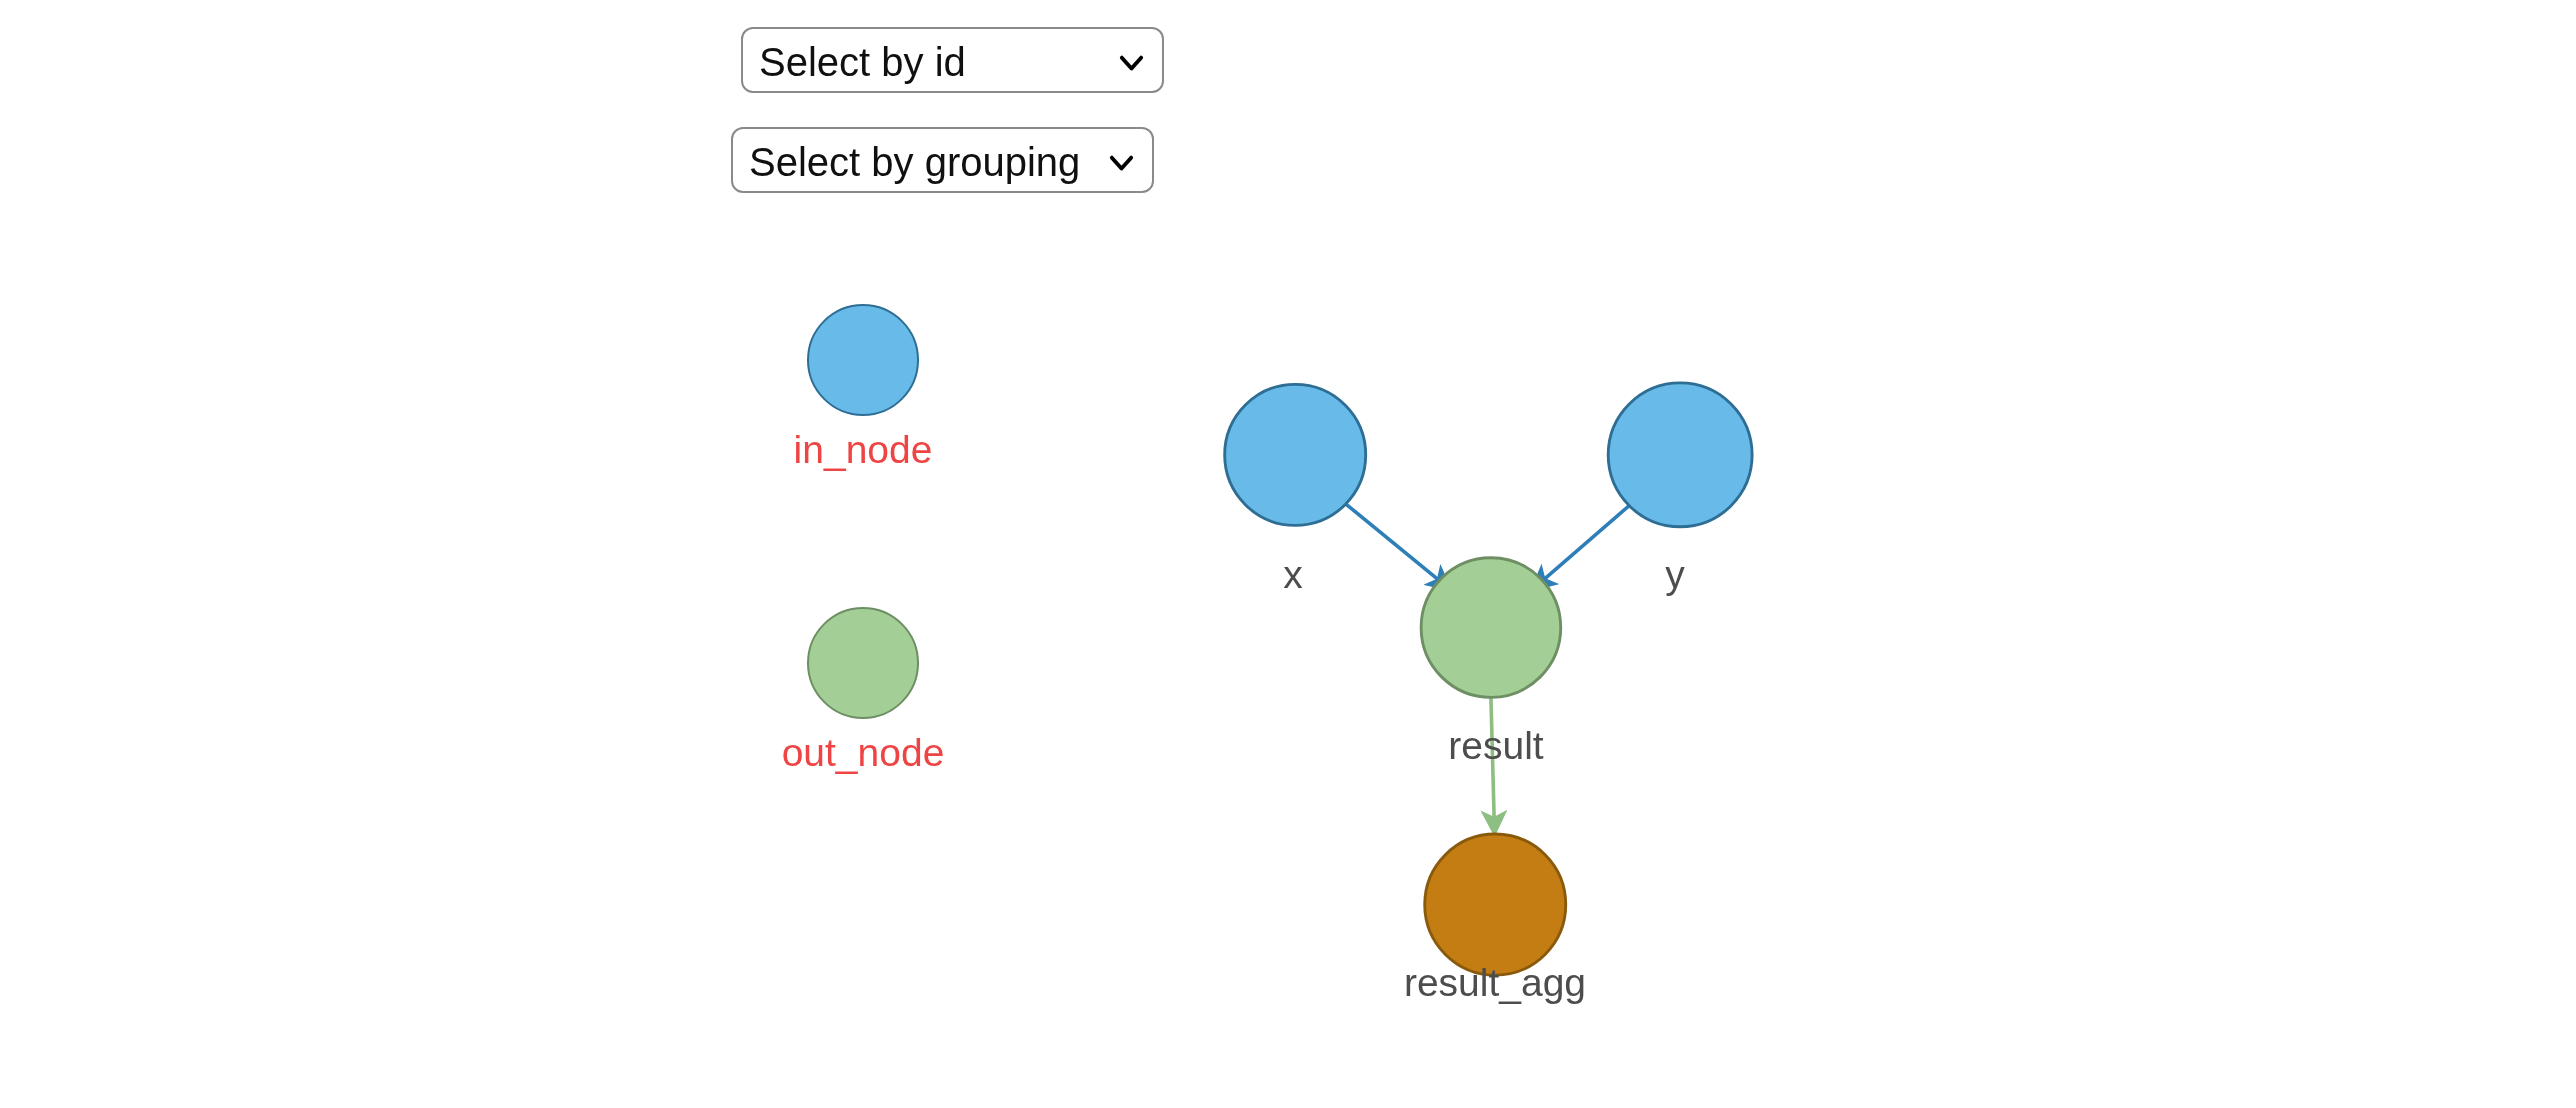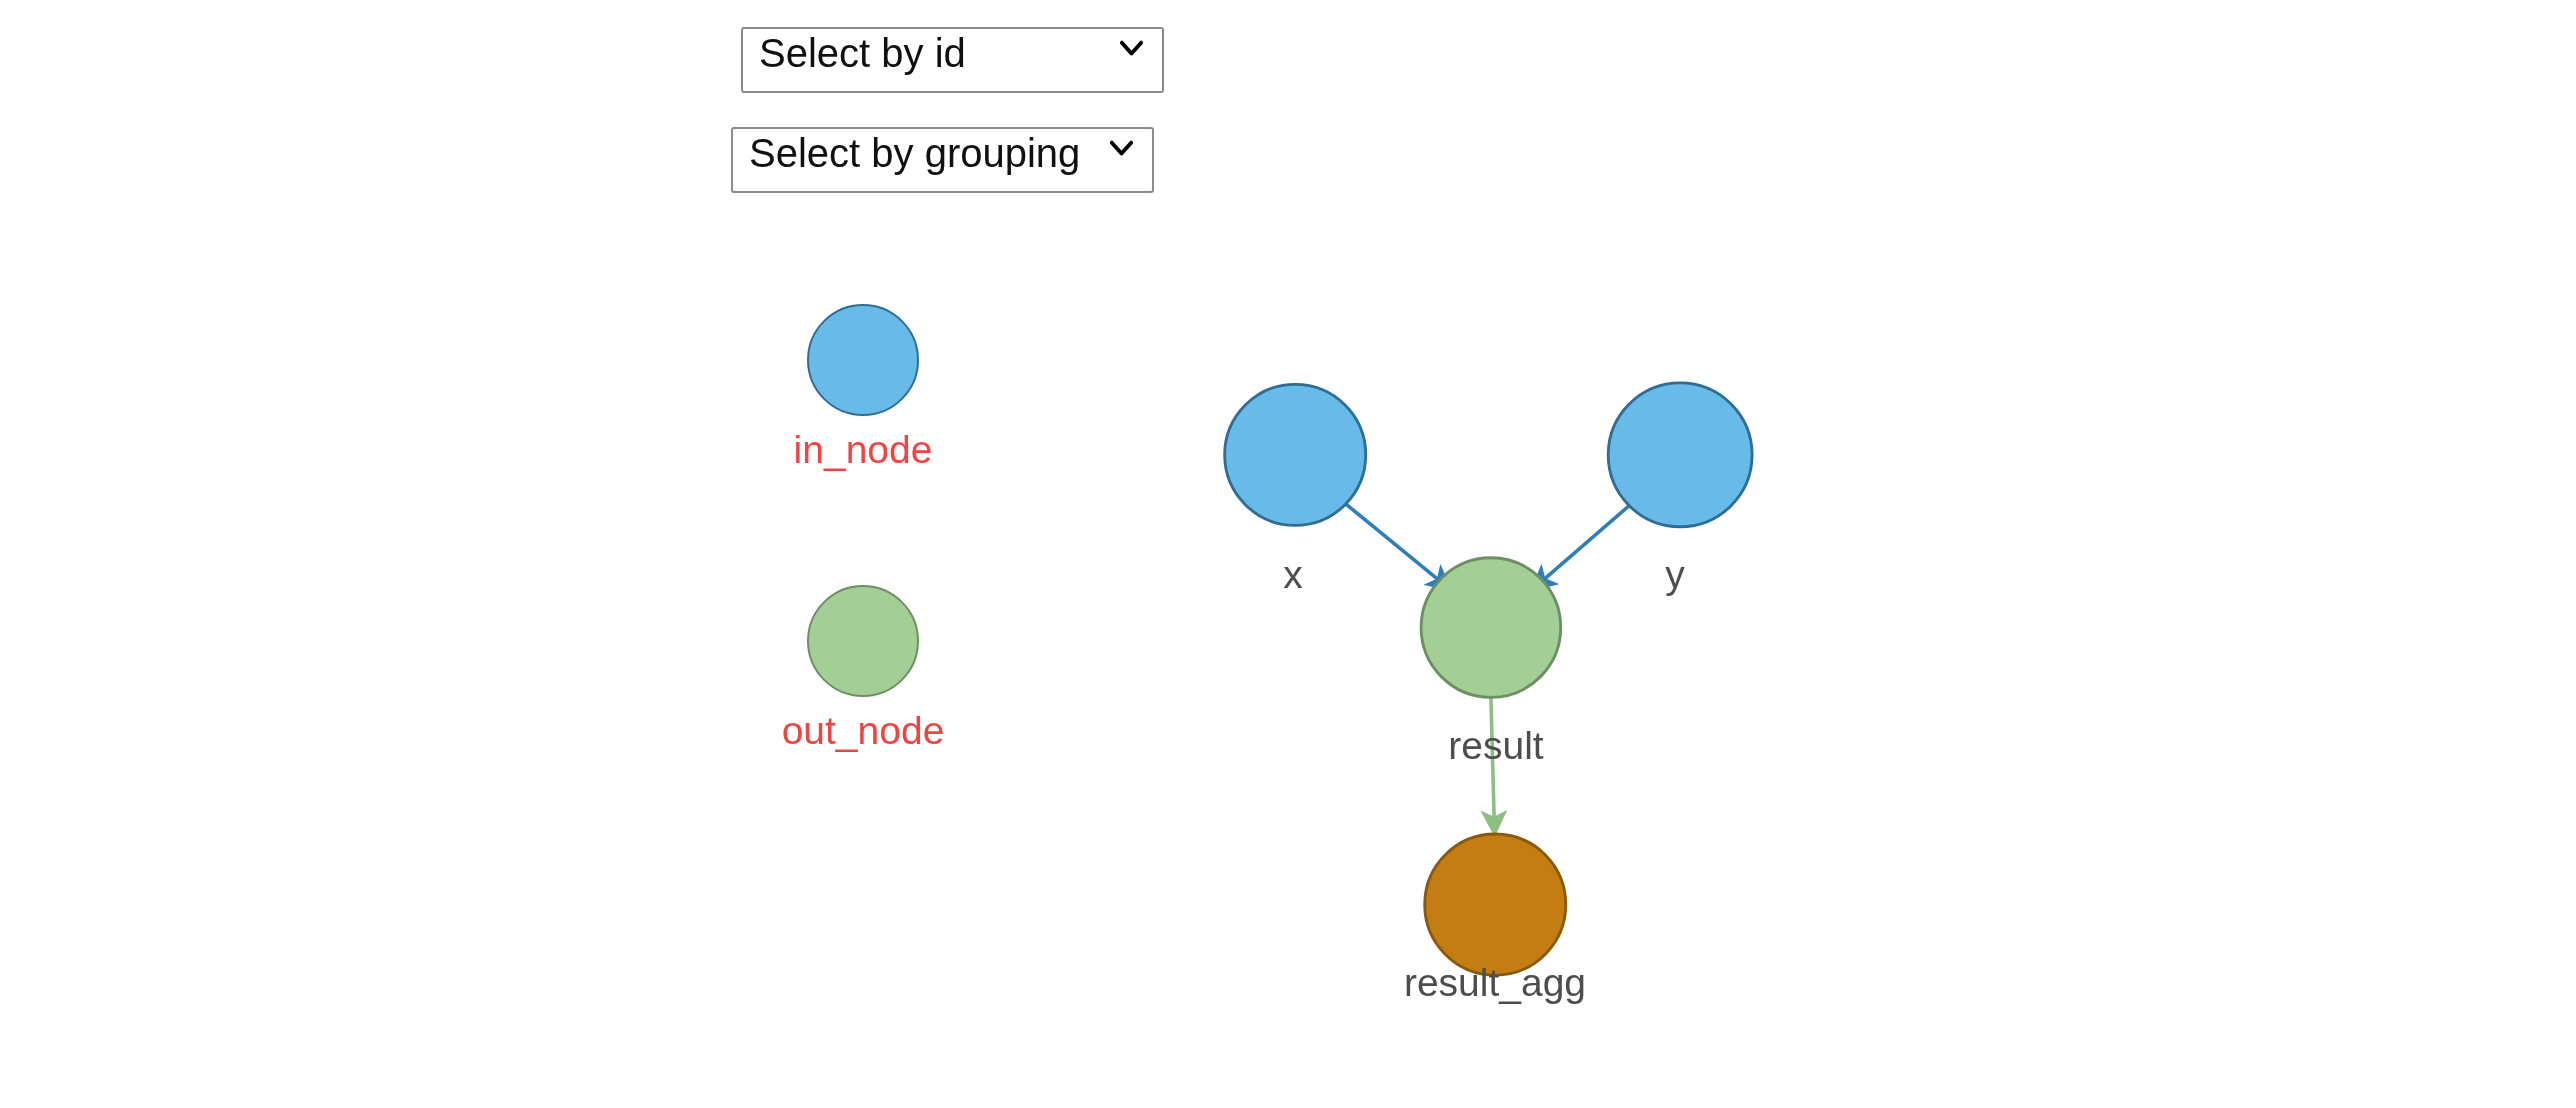--- a/index.html
+++ b/index.html
@@ -21,22 +21,23 @@
     background: #ffffff;
     overflow: hidden;
   }
 
   
   .select-wrap {
     position: absolute;
     box-sizing: border-box;
     background: #ffffff;
     border: 2.2px solid #8a8a8a;
-    border-radius: 3px;
+    border-radius: 12px;
     display: flex;
+    align-items: center;
     justify-content: space-between;
     padding: 4px 16px 0 16px;
     cursor: pointer;
     user-select: none;
   }
   .select-wrap .sel-label {
     font-size: 40px;
     line-height: 1;
     color: #101010;
     letter-spacing: 0px;
@@ -69,21 +70,21 @@
   }
   .legend-label {
     margin-top: 14.4px;
     font-size: 39px;
     line-height: 1;
     color: #ef4444;
     white-space: nowrap;
     font-family: "Liberation Sans", sans-serif;
   }
   #legend-in-node  { left: 712px; top: 304px; }
-  #legend-out-node { left: 712px; top: 585px; }
+  #legend-out-node { left: 712px; top: 607px; }
   #legend-agg-total{ left: 712px; top: 866px; }
 
   
   #graph-canvas {
     position: absolute;
     left: 0;
     top: 0;
     width: 2576px;
     height: 1109px;
     pointer-events: none;

